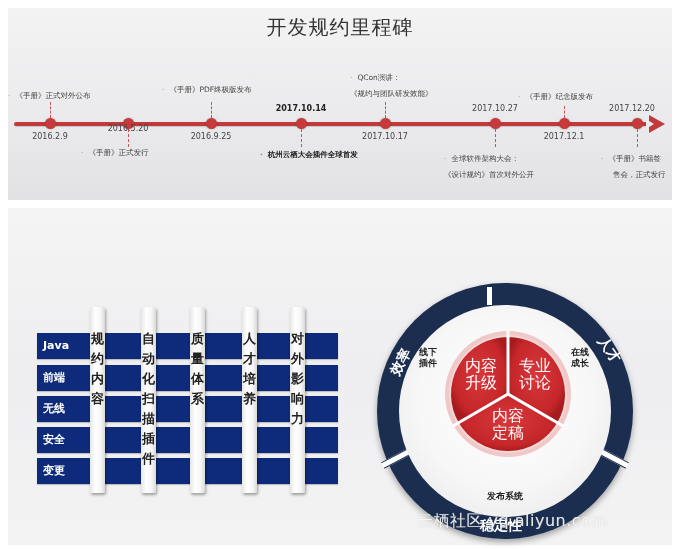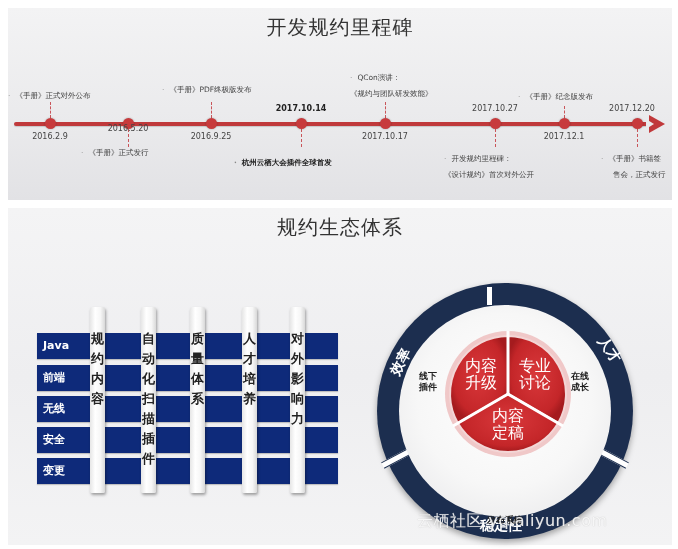--- a/index.html
+++ b/index.html
@@ -22,21 +22,21 @@
   
   .row-bar{position:absolute;left:29px;width:301px;height:26px;background:#0e2a7a;box-shadow:0 1px 1px rgba(0,0,0,.2);}
   .row-label{position:absolute;left:6px;top:0;line-height:26px;font-size:11px;font-weight:bold;color:#fff;}
   .pillar{position:absolute;top:99px;width:15px;height:186px;background:linear-gradient(90deg,#e6e6e6 0%,#ffffff 35%,#f6f6f6 70%,#d9d9d9 100%);border-radius:2px;box-shadow:1px 2px 3px rgba(0,0,0,.35);}
   .pillar-text{position:absolute;left:0;right:0;top:22px;text-align:center;font-size:13px;font-weight:bold;color:#222;line-height:20px;word-break:break-all;width:14px;margin:0 auto;}
   
   .ring{position:absolute;left:369px;top:75px;width:256px;height:256px;border-radius:50%;background:#1c2e4f;box-shadow:0 3px 6px rgba(0,0,0,.35);}
   .ring-inner{position:absolute;left:22px;top:22px;width:212px;height:212px;border-radius:50%;background:radial-gradient(circle at 50% 45%,#ffffff 0%,#f7f7f7 55%,#e4e4e6 100%);}
   .ring-label{position:absolute;color:#fff;font-weight:bold;font-size:14px;white-space:nowrap;}
   .ring-gap{position:absolute;width:38px;height:5px;background:#fff;border-top:1px solid #1c2e4f;border-bottom:1px solid #1c2e4f;}
-  .inner-label{position:absolute;font-size:9px;font-weight:bold;color:#222;line-height:11px;text-align:center;margin-top:24px;}
+  .inner-label{position:absolute;font-size:9px;font-weight:bold;color:#222;line-height:11px;text-align:center;}
   .core{position:absolute;left:60px;top:55px;width:130px;height:130px;border-radius:50%;}
   .core svg{width:130px;height:130px;}
   .seg-label{position:absolute;font-size:16px;color:#fff;text-align:center;line-height:17px;width:40px;}
   .watermark{position:absolute;left:417px;top:511px;font-size:16px;color:rgba(255,255,255,.85);text-shadow:0 0 1px rgba(150,150,150,.6);letter-spacing:0.5px;white-space:nowrap;}
 </style>
 </head>
 <body>
 
 <div class="panel" id="top-panel">
   <div class="title" style="top:6px;">开发规约里程碑</div>
@@ -56,48 +56,47 @@
   <div class="tl-note" style="left:73px;top:137px;"><span class="bul">·</span><span>《手册》正式发行</span></div>
 
   <div class="tl-stem" style="left:203px;top:94px;height:16px;"></div>
   <div class="tl-dot" style="left:203px;"></div>
   <div class="tl-date" style="left:203px;top:124px;">2016.9.25</div>
   <div class="tl-note" style="left:154px;top:74px;"><span class="bul">·</span><span>《手册》PDF终极版发布</span></div>
 
   <div class="tl-stem" style="left:293px;top:121px;height:18px;"></div>
   <div class="tl-dot" style="left:293px;"></div>
   <div class="tl-date bold" style="left:293px;top:96px;">2017.10.14</div>
-  <div class="tl-note bold" style="left:226px;top:139px;margin-top:8px;"><span class="bul">·</span><span>杭州云栖大会插件全球首发</span></div>
+  <div class="tl-note bold" style="left:252px;top:139px;"><span class="bul">·</span><span>杭州云栖大会插件全球首发</span></div>
 
   <div class="tl-stem" style="left:377px;top:94px;height:16px;"></div>
   <div class="tl-dot" style="left:377px;"></div>
   <div class="tl-date" style="left:377px;top:124px;">2017.10.17</div>
   <div class="tl-note" style="left:342px;top:62px;"><span class="bul">·</span><span>QCon演讲：</span></div>
   <div class="tl-note" style="left:342px;top:78px;">《规约与团队研发效能》</div>
 
   <div class="tl-stem" style="left:487px;top:121px;height:18px;"></div>
   <div class="tl-dot" style="left:487px;"></div>
   <div class="tl-date" style="left:487px;top:96px;">2017.10.27</div>
-  <div class="tl-note" style="left:436px;top:143px;"><span class="bul">·</span><span>开发规约里程碑：</span></div>
+  <div class="tl-note" style="left:436px;top:143px;"><span class="bul">·</span><span>全球软件架构大会：</span></div>
   <div class="tl-note" style="left:436px;top:159px;">《设计规约》首次对外公开</div>
 
   <div class="tl-stem" style="left:556px;top:98px;height:12px;"></div>
   <div class="tl-dot" style="left:556px;"></div>
   <div class="tl-date" style="left:556px;top:124px;">2017.12.1</div>
   <div class="tl-note" style="left:510px;top:81px;"><span class="bul">·</span><span>《手册》纪念版发布</span></div>
 
   <div class="tl-stem" style="left:629px;top:121px;height:18px;"></div>
   <div class="tl-dot" style="left:629px;"></div>
   <div class="tl-date" style="left:624px;top:96px;">2017.12.20</div>
   <div class="tl-note" style="left:593px;top:143px;"><span class="bul">·</span><span>《手册》书籍签</span></div>
   <div class="tl-note" style="left:605px;top:159px;">售会，正式发行</div>
 </div>
 
 <div class="panel" id="bottom-panel">
-  <div class="title" style="top:6px;">规约生态体系</div>
 
   <div class="row-bar" style="top:125px;">
     <span class="row-label">Java</span>
   </div>
   <div class="row-bar" style="top:157px;">
     <span class="row-label">前端</span>
   </div>
   <div class="row-bar" style="top:188px;">
     <span class="row-label">无线</span>
   </div>

